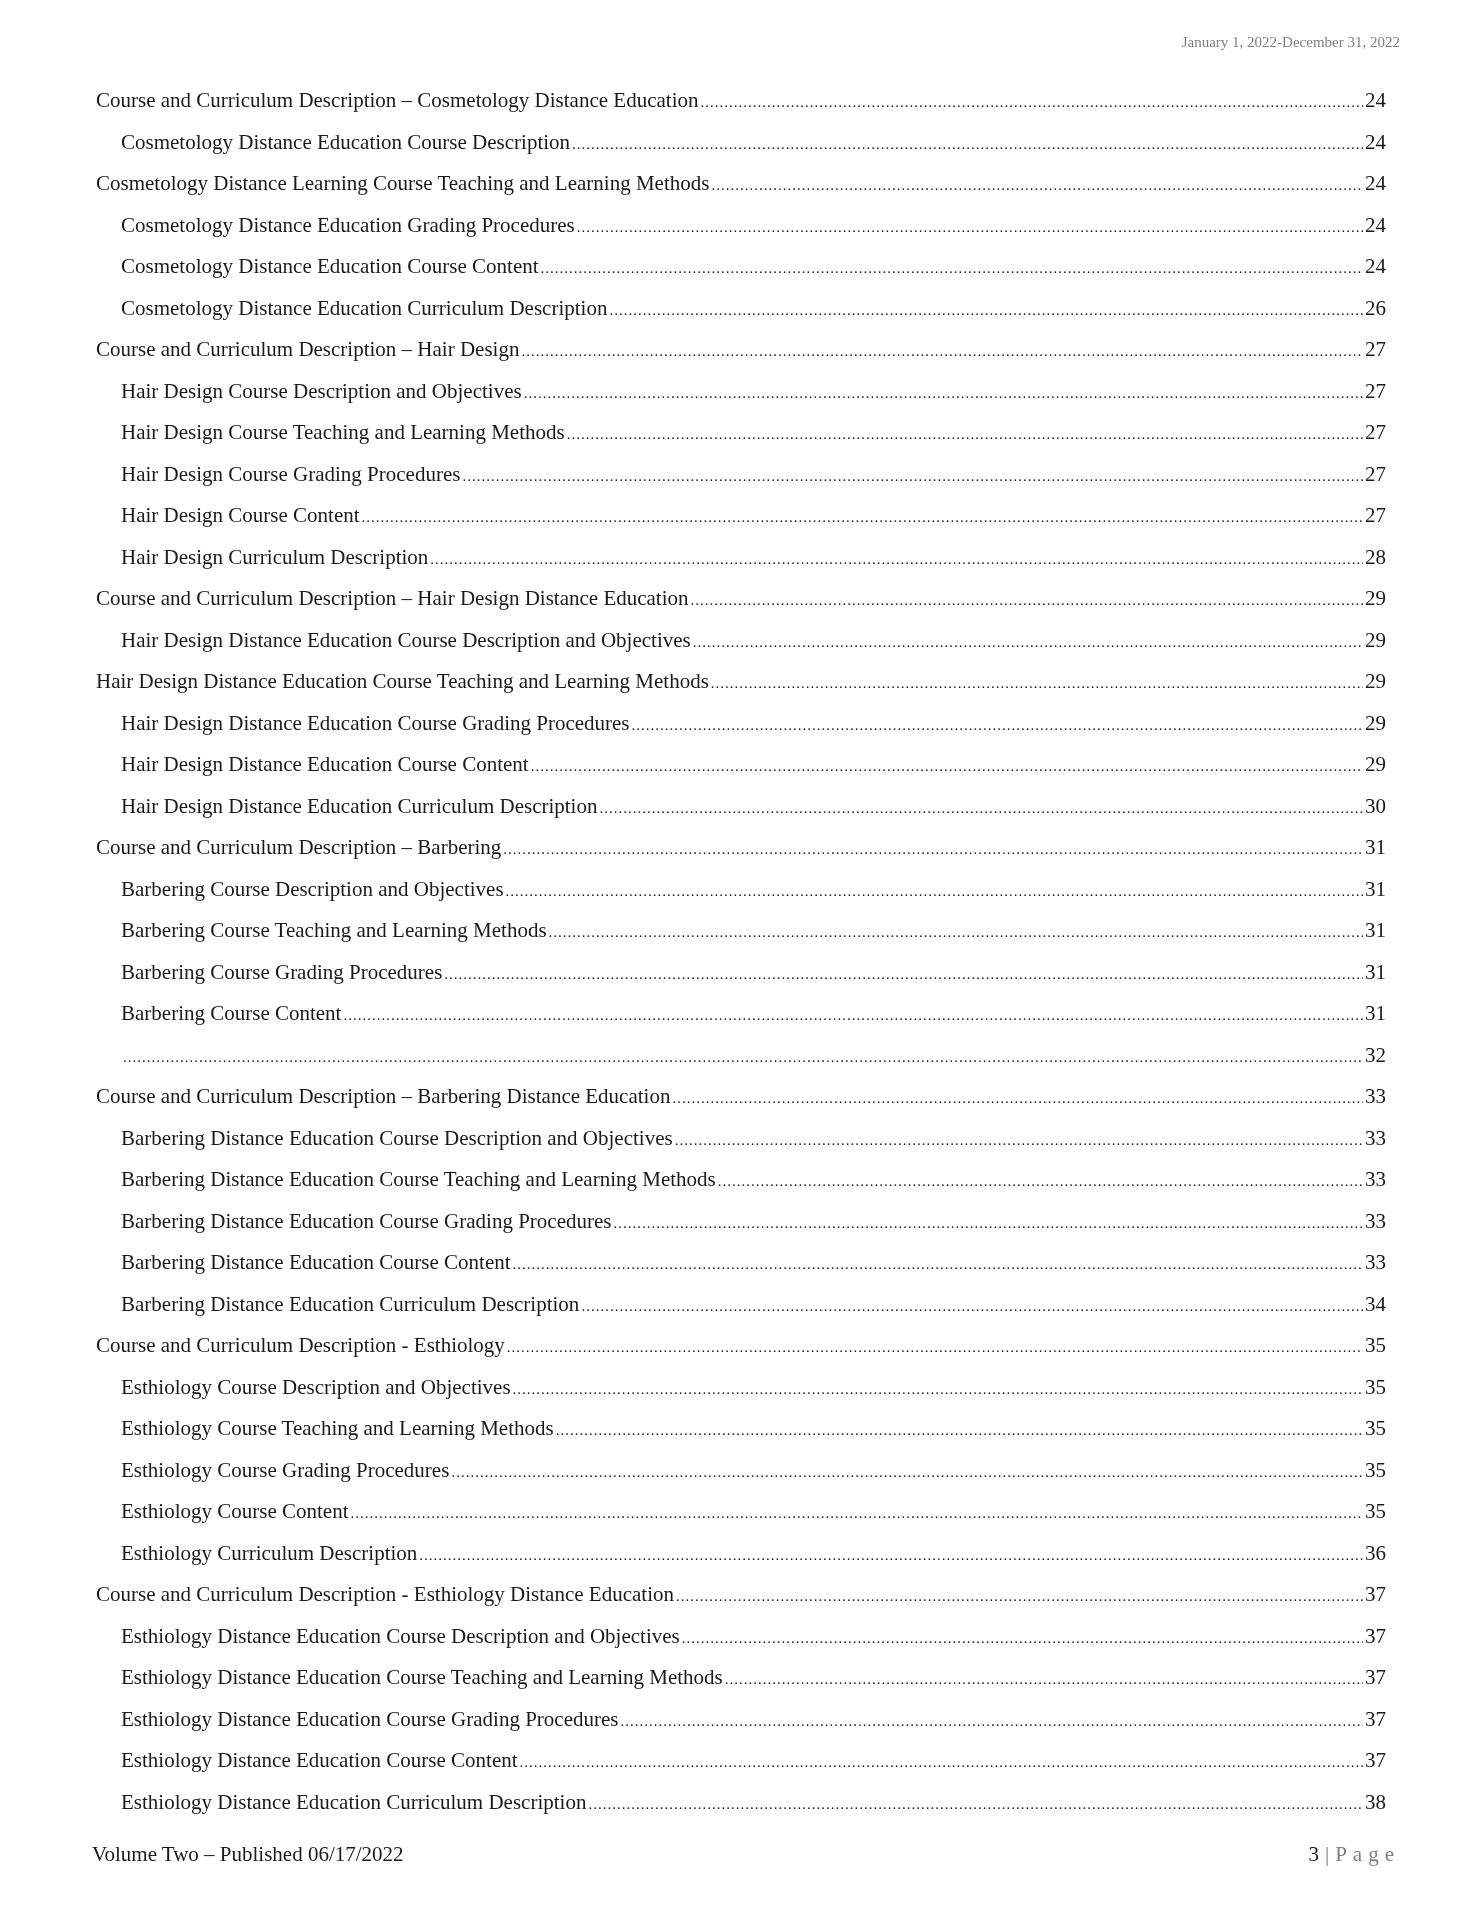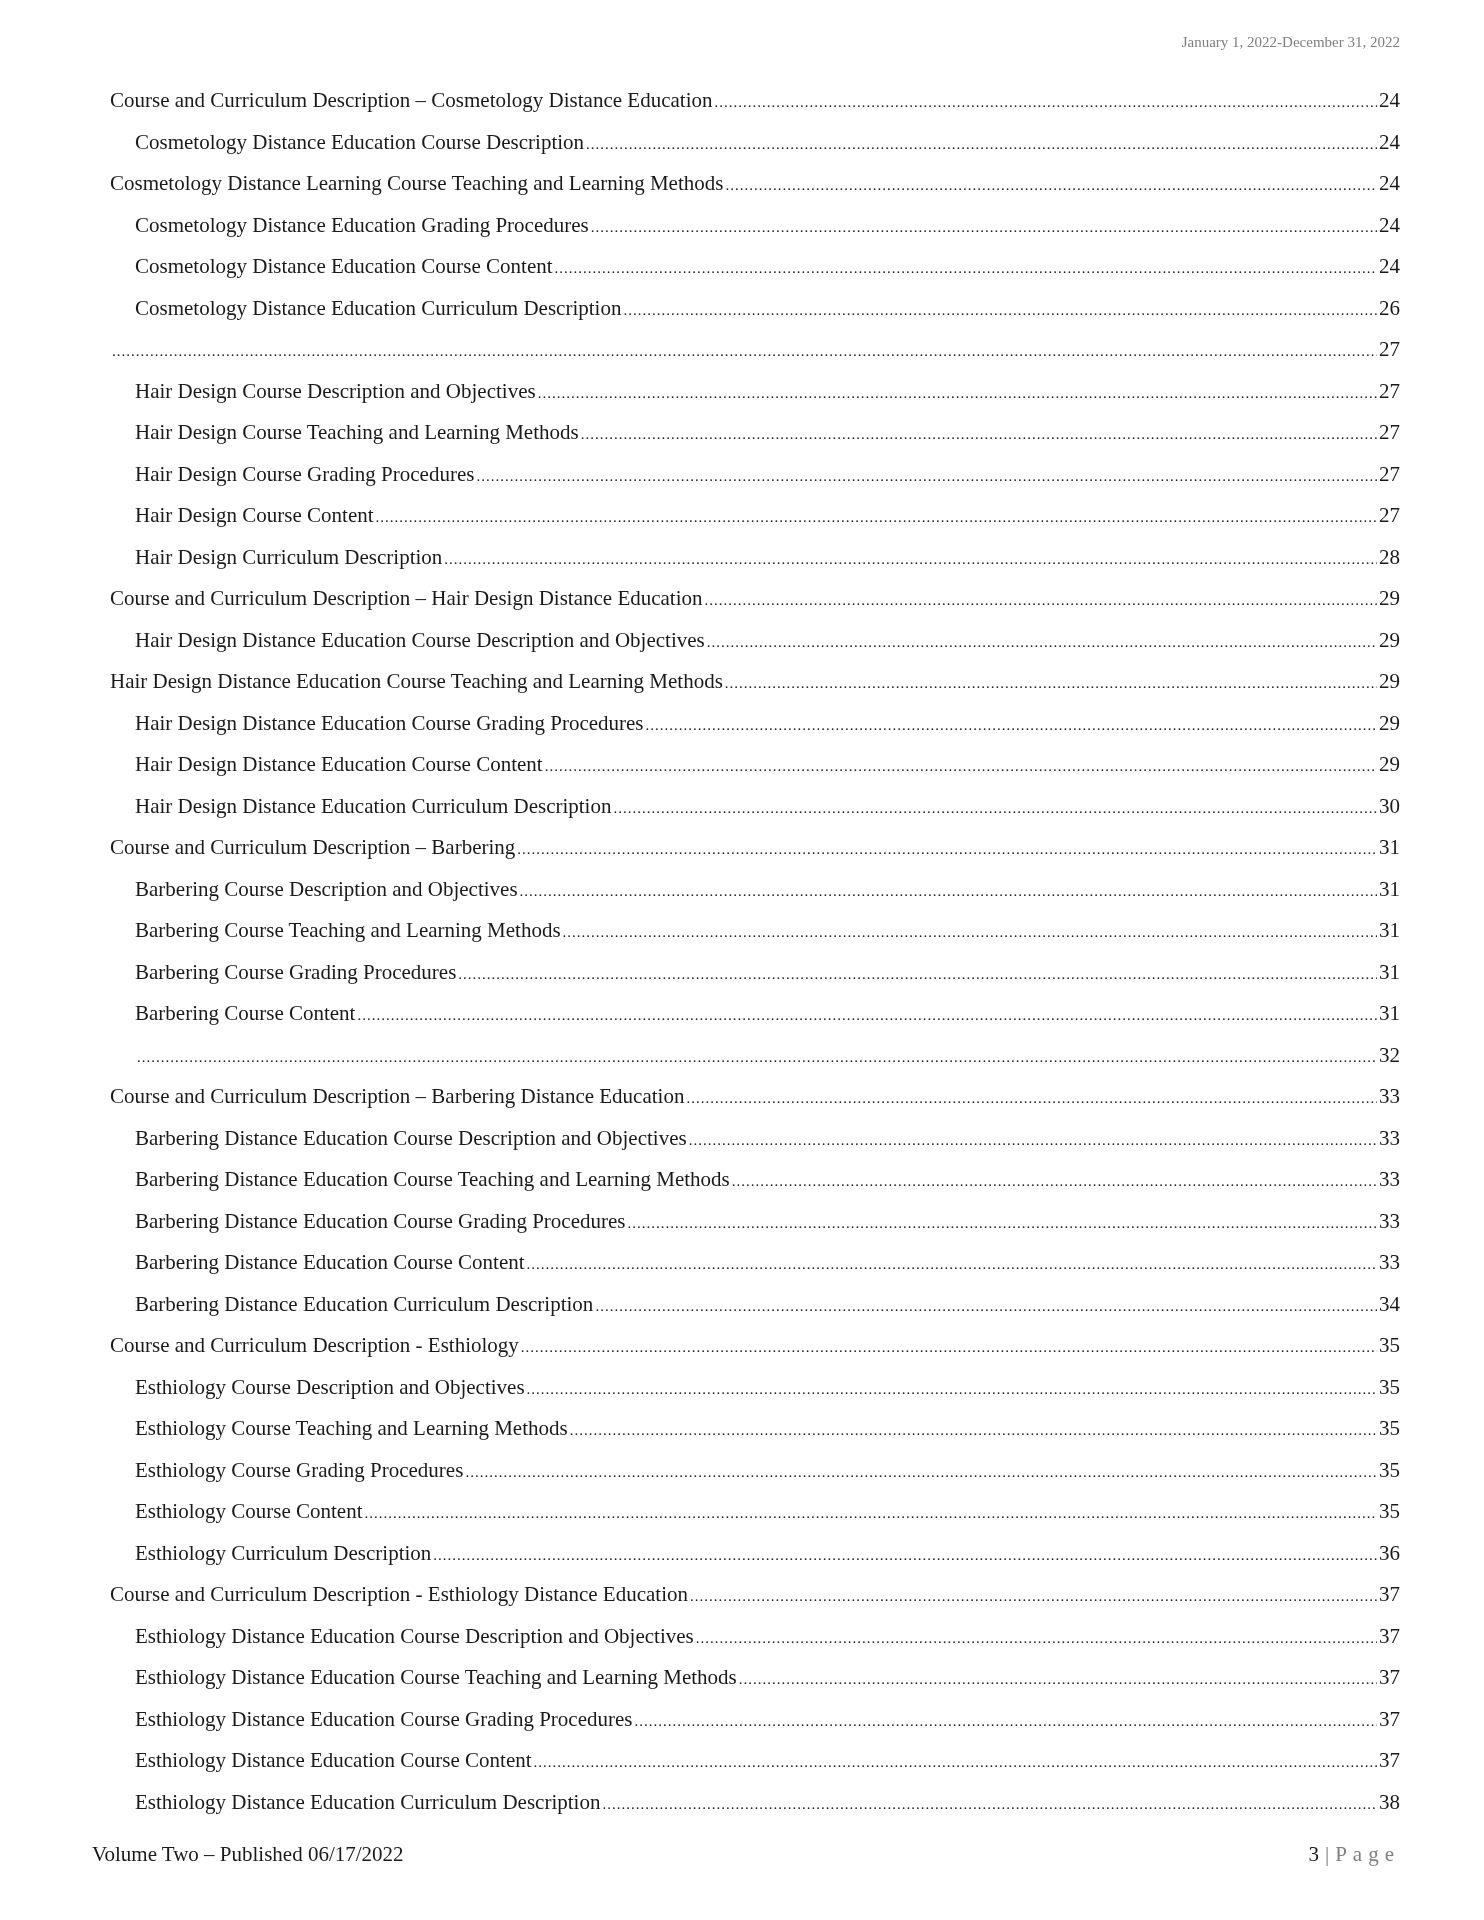--- a/index.html
+++ b/index.html
@@ -1,19 +1,19 @@
 <!DOCTYPE html>
 <html><head>
 <meta charset="utf-8">
 <style>
   html, body { margin: 0; padding: 0; background: #ffffff; }
   body { width: 1484px; height: 1920px; position: relative; overflow: hidden;
          font-family: "Liberation Serif", "DejaVu Serif", serif; color: #1a1a1a; }
   .header-date { position: absolute; top: 34px; right: 84px; font-size: 15px; color: #7f7f7f; }
-  .toc { position: absolute; top: 80px; left: 110px; width: 1290px; }
+  .toc { position: absolute; top: 80px; left: 96px; width: 1290px; }
   .toc-row { display: flex; align-items: baseline; height: 41.5px; font-size: 21px; line-height: 41.5px; }
   .toc-row.level-2 { padding-left: 25px; }
   .toc-title { white-space: nowrap; flex: 0 0 auto; }
   .toc-leader { flex: 1 1 auto; overflow: hidden; white-space: nowrap; margin: 0 2px; }
   .toc-leader::after { content: "......................................................................................................................................................................................................................................................................................................................"; letter-spacing: 1px; font-size: 15px; }
   .toc-page { flex: 0 0 auto; }
   .footer-left { position: absolute; top: 1842px; left: 92px; font-size: 21px; color: #1a1a1a; }
   .footer-right { position: absolute; top: 1842px; right: 84px; font-size: 21px; color: #1a1a1a; }
   .footer-right .sep { color: #7f7f7f; margin: 0 6px; }
   .footer-right .pg-word { color: #7f7f7f; letter-spacing: 6px; }
@@ -48,20 +48,21 @@
       <span class="toc-title">Cosmetology Distance Education Course Content</span>
       <span class="toc-leader"></span>
       <span class="toc-page">24</span>
     </div>
     <div class="toc-row level-2">
       <span class="toc-title">Cosmetology Distance Education Curriculum Description</span>
       <span class="toc-leader"></span>
       <span class="toc-page">26</span>
     </div>
     <div class="toc-row level-1">
+      <span class="toc-title">Course and Curriculum Description – Hair Design</span>
       <span class="toc-leader"></span>
       <span class="toc-page">27</span>
     </div>
     <div class="toc-row level-2">
       <span class="toc-title">Hair Design Course Description and Objectives</span>
       <span class="toc-leader"></span>
       <span class="toc-page">27</span>
     </div>
     <div class="toc-row level-2">
       <span class="toc-title">Hair Design Course Teaching and Learning Methods</span>

